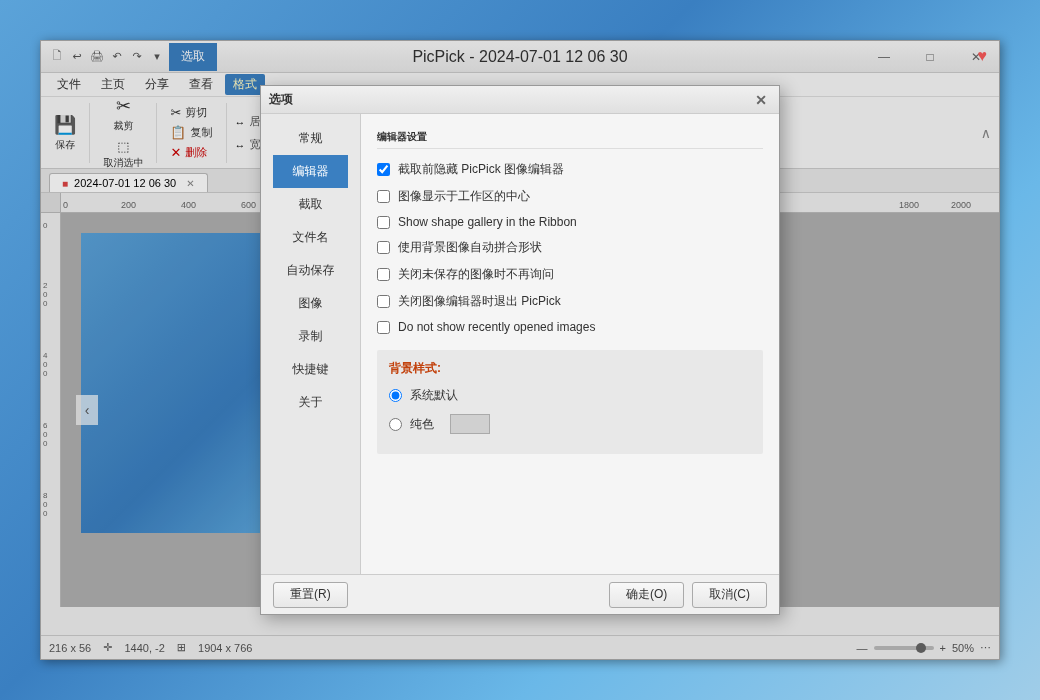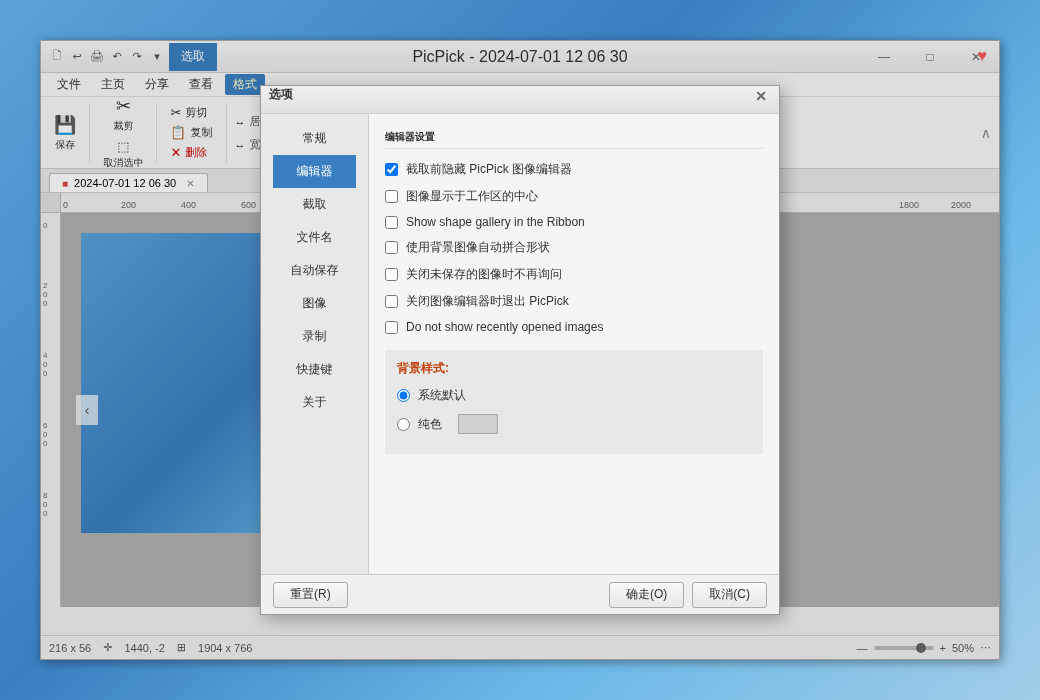--- a/index.html
+++ b/index.html
@@ -333,40 +333,41 @@
       width: 520px;
       background: #f5f5f5;
       border: 1px solid #999;
       box-shadow: 4px 4px 16px rgba(0,0,0,0.3);
     }
     .dialog-title-bar {
       height: 28px;
       background: linear-gradient(to bottom, #f0f0f0, #e0e0e0);
       border-bottom: 1px solid #ccc;
       display: flex;
+      align-items: center;
       padding: 0 8px;
       font-size: 12px;
       font-weight: bold;
       color: #333;
     }
     .dialog-close {
       margin-left: auto;
       width: 20px; height: 20px;
       display: flex; align-items: center; justify-content: center;
       cursor: pointer;
       font-size: 14px;
       color: #666;
       border-radius: 2px;
     }
     .dialog-body {
       display: flex;
       height: 460px;
     }
     .dialog-sidebar {
-      width: 108px;
+      width: 100px;
       background: #e8e8e8;
       border-right: 1px solid #ccc;
       padding: 8px 12px;
     }
     .dialog-nav-item {
       padding: 8px 12px;
       font-size: 12px;
       color: #333;
       cursor: pointer;
       text-align: center;

